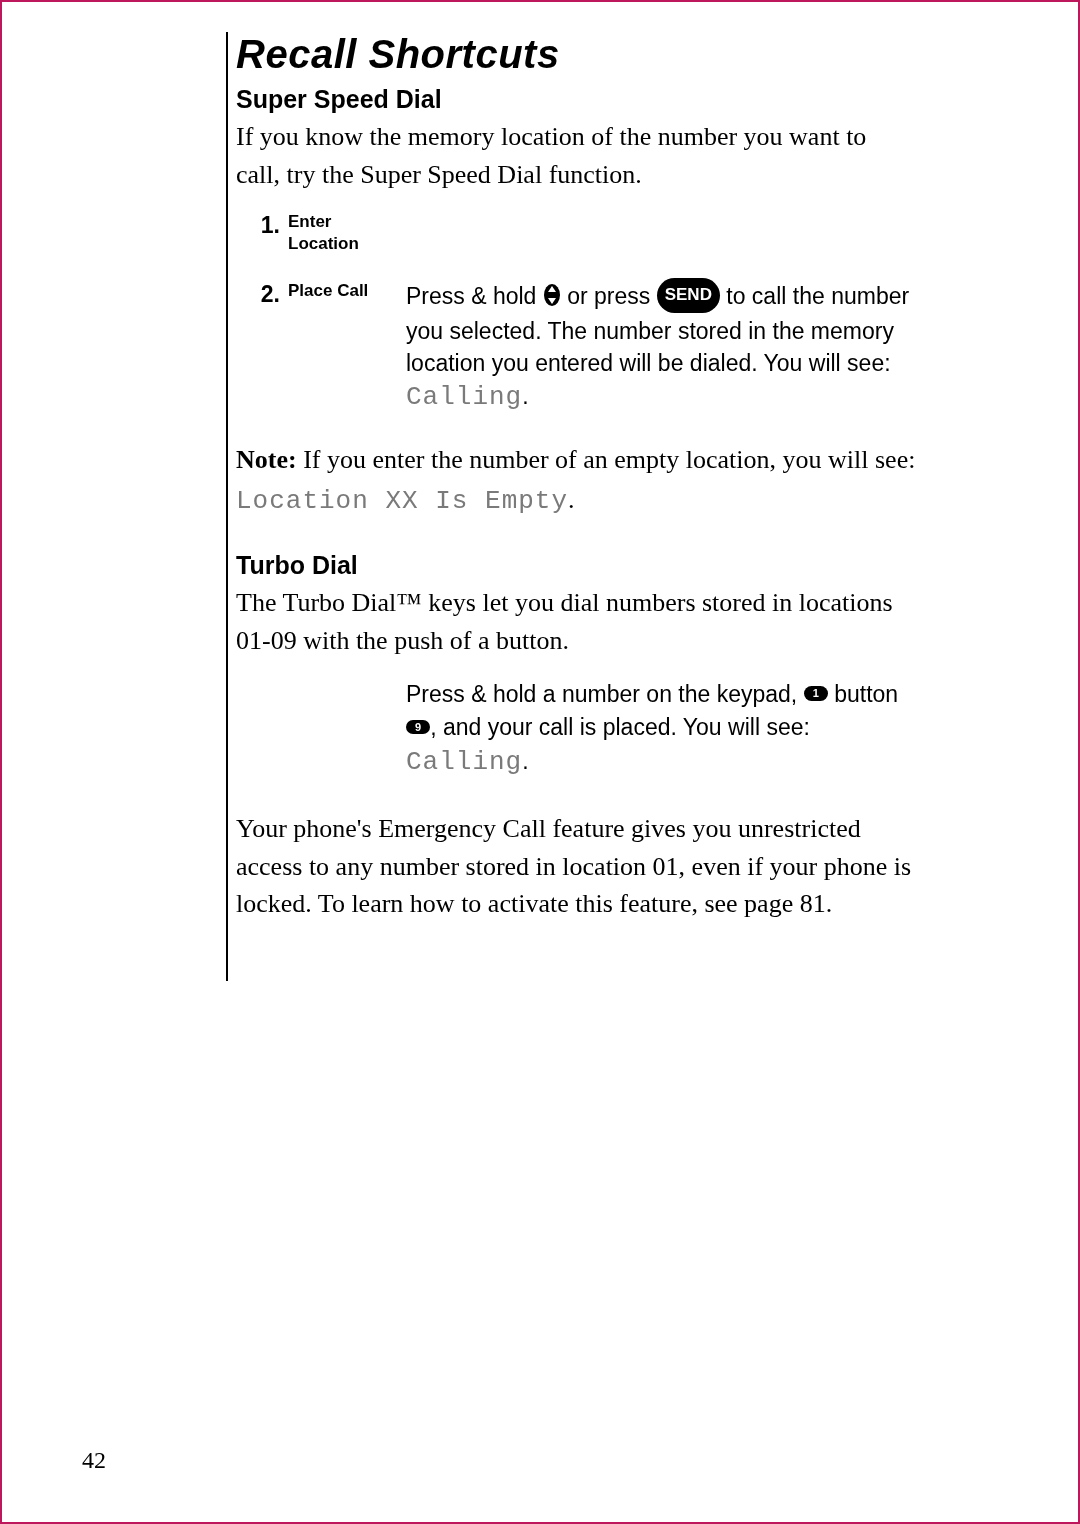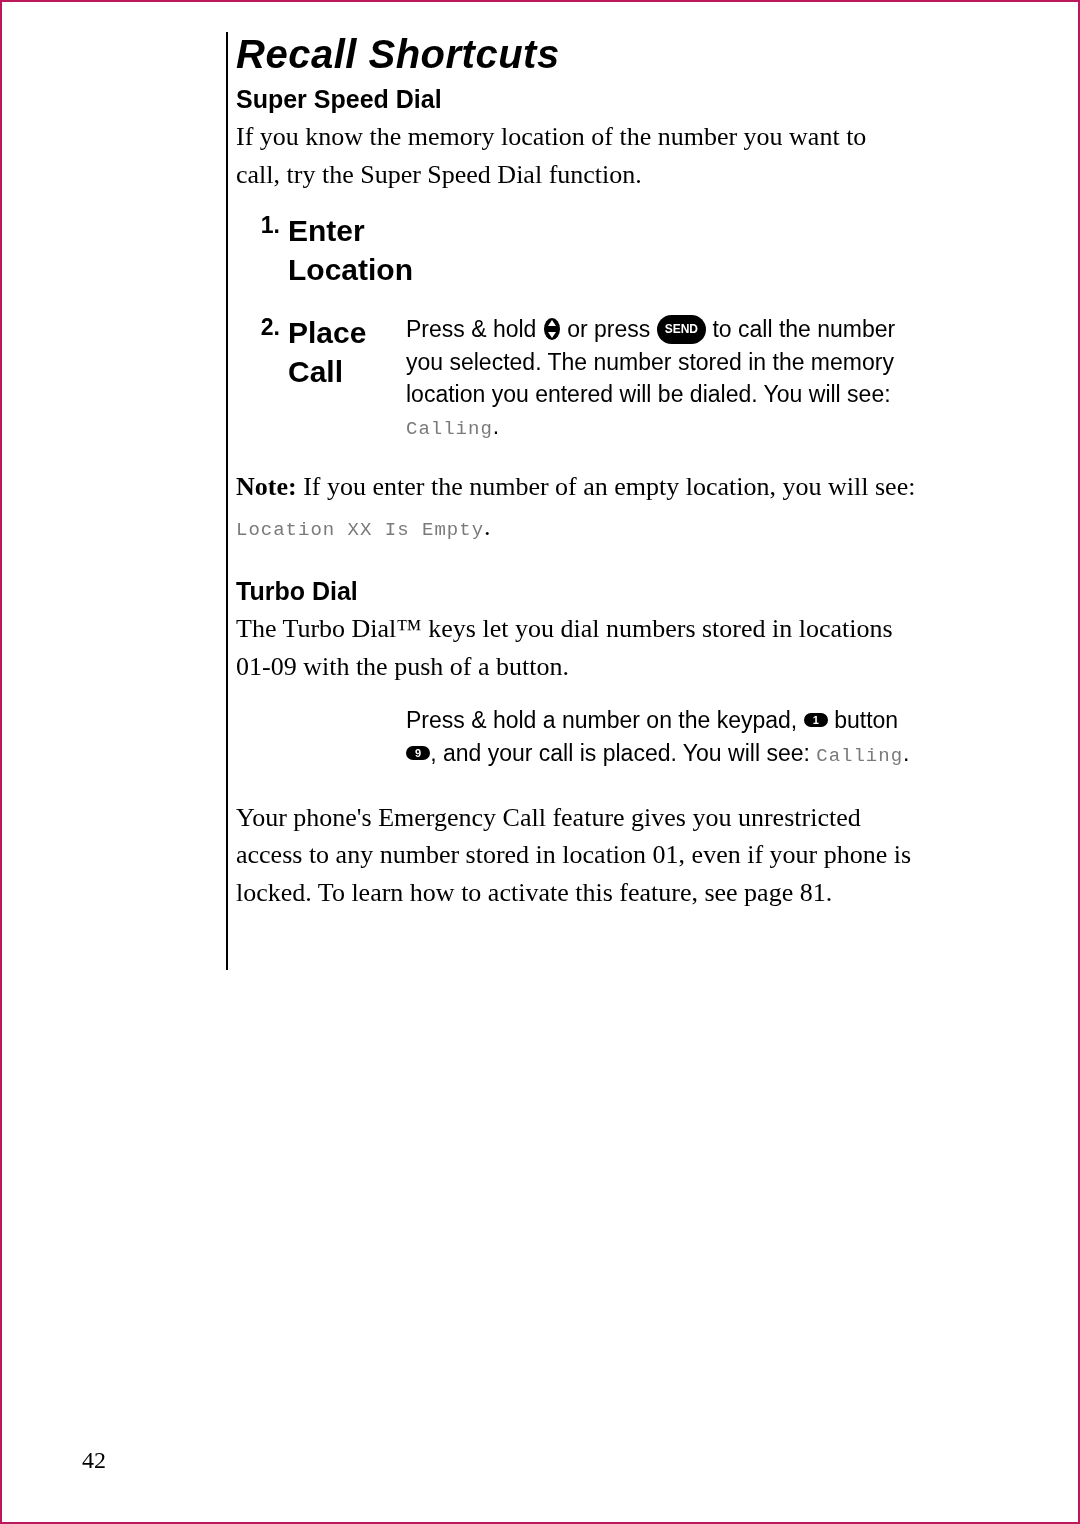--- a/index.html
+++ b/index.html
@@ -60,21 +60,21 @@
     font-size: 23px;
     text-align: right;
     padding-right: 8px;
     flex: 0 0 44px;
     line-height: 1.3;
   }
   .step-label {
     width: 118px;
     font-family: Arial, Helvetica, sans-serif;
     font-weight: 900;
-    font-size: 30px;
+    font-size: 17px;
     flex: 0 0 118px;
     line-height: 1.3;
   }
   .step-desc {
     font-family: Arial, Helvetica, sans-serif;
     font-weight: 400;
     font-size: 23px;
     line-height: 1.4;
     flex: 1;
   }
@@ -82,21 +82,21 @@
     font-family: Georgia, 'Times New Roman', serif;
     font-size: 26px;
     margin: 0 0 30px 0;
     line-height: 1.55;
   }
   .note-label {
     font-weight: bold;
   }
   .lcd {
     font-family: "Courier New", monospace;
-    font-size: 19px;
+    font-size: 26px;
     letter-spacing: 1px;
     color: #7a7a7a;
   }
   .turbo-block {
     margin-left: 170px;
     margin-top: 10px;
     margin-bottom: 28px;
   }
   .turbo-desc {
     font-family: Arial, Helvetica, sans-serif;
@@ -116,21 +116,21 @@
     display: inline-block;
     vertical-align: middle;
   }
   .icon-pill {
     display: inline-block;
     background: #000;
     color: #fff;
     border-radius: 999px;
     font-family: Arial, Helvetica, sans-serif;
     font-weight: 700;
-    font-size: 12px;
+    font-size: 17px;
     padding: 8px 8px;
     vertical-align: middle;
     line-height: 1.1;
     position: relative;
     top: -2px;
   }
   .icon-pill.small {
     font-size: 11px;
     padding: 1px 9px;
   }

